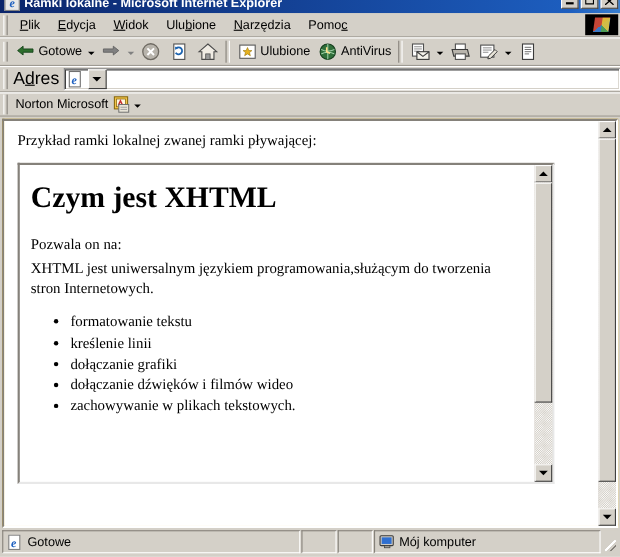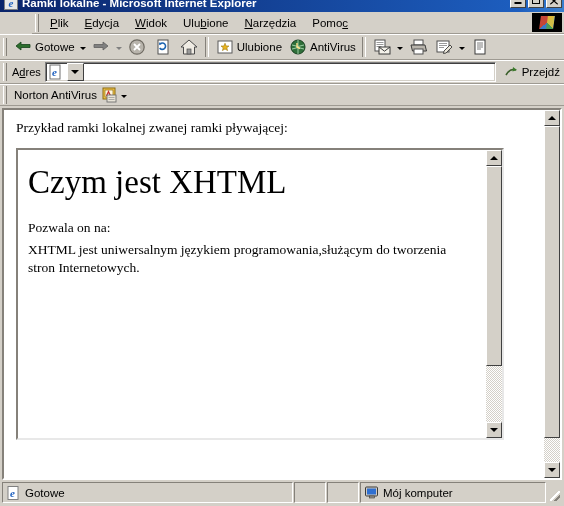--- a/index.html
+++ b/index.html
@@ -183,21 +183,21 @@
     flex: none;
   }
   .caret.dim { border-top-color: #808080; }
 
   
   .ico { width: 20px; height: 20px; position: relative; flex: none; }
   .ico svg { display: block; }
 
   
   .addressbar { top: 60px; height: 24px; }
-  .addr-label { font-size: 11px; padding: 0 4px 0 2px; white-space: nowrap; }
+  .addr-label { font-size: 16px; padding: 0 4px 0 2px; white-space: nowrap; }
   .addr-box {
     flex: 1;
     height: 20px;
     background: #fff;
     border: 1px solid;
     border-color: #808080 #fff #fff #808080;
     box-shadow: inset 1px 1px 0 #404040, inset -1px -1px 0 #d4d0c8;
     box-sizing: border-box;
     display: flex;
     align-items: center;
@@ -291,22 +291,22 @@
   .iframe-content {
     flex: 1;
     padding: 8px 10px 0 10px;
     overflow: hidden;
     box-sizing: border-box;
     font-family: "Liberation Serif", serif;
     color: #000;
   }
   .iframe-content h1 {
     font-family: "Liberation Serif", serif;
-    font-size: 33px;
-    font-weight: normal;
+    font-size: 27px;
+    font-weight: bold;
     margin: 6px 0 18px 0;
     letter-spacing: 0px;
   }
   .iframe-content p {
     font-size: 13.5px;
     margin: 0 0 4px 0;
     line-height: 1.32;
   }
   .iframe-content ul {
     margin: 12px 0 14px 0;
@@ -379,21 +379,21 @@
     box-sizing: border-box;
     display: flex;
     align-items: center;
     padding: 0 3px;
     margin-right: 1px;
     font-size: 11.5px;
     white-space: nowrap;
   }
   .sbp.main { flex: 1; }
   .sbp.blank { width: 32px; }
-  .sbp.zone { width: 186px; }
+  .sbp.zone { width: 206px; }
   .grip-res {
     width: 14px;
     position: relative;
     margin-left: 1px;
   }
   .grip-res i {
     position: absolute;
     right: 2px; bottom: 2px;
     width: 10px; height: 10px;
     background:
@@ -423,21 +423,21 @@
         <div class="winbtn close">
           <svg class="gl" width="8" height="7" viewBox="0 0 8 7">
               <path d="M0 0 L8 7 M8 0 L0 7" stroke="#000" stroke-width="1.2"></path>
             </svg>
         </div>
       </div>
     </div>
   </div>
 
   <div class="band menubar">
-    <div class="band-inner" style="border-top:0;margin-left:32px;">
+    <div class="band-inner" style="border-top:0;">
       <div class="grip"></div>
       <div class="menu-items">
         <div class="menu-item"><u>P</u>lik</div>
         <div class="menu-item"><u>E</u>dycja</div>
         <div class="menu-item"><u>W</u>idok</div>
         <div class="menu-item">Ulu<u>b</u>ione</div>
         <div class="menu-item"><u>N</u>arzędzia</div>
         <div class="menu-item">Pomo<u>c</u></div>
       </div>
     </div>
@@ -577,36 +577,27 @@
         <span class="addr-ico">
           <svg width="16" height="16" viewBox="0 0 16 16">
             <rect x="2" y="1" width="10" height="14" fill="#fff" stroke="#707070" stroke-width="1"></rect>
             <text x="6.5" y="12" font-family="Liberation Serif, serif" font-size="11" font-weight="bold" font-style="italic" fill="#1c5fc0" text-anchor="middle">e</text>
           </svg>
         </span>
         <span class="combo-arrow">
             <span class="c"></span>
           </span>
       </div>
-      <div class="go-btn">
-        <span class="ico" style="width:16px;height:16px">
-          <svg width="16" height="16" viewBox="0 0 16 16">
-            <path d="M2 11 q4 -7 10 -5" fill="none" stroke="#3a5f2a" stroke-width="1.6"></path>
-            <path d="M9 3 L13 6 L8.5 7.6 Z" fill="#3a7a2a"></path>
-          </svg>
-        </span>
-        <span class="tb-label">Przejdź</span>
-      </div>
     </div>
   </div>
 
   <div class="band nortonbar">
     <div class="band-inner">
       <div class="grip"></div>
-      <span class="nb-label">Norton AntiVirus</span>
+      <span class="nb-label">Norton Microsoft</span>
       <span class="ico" style="width:18px;height:18px">
         <svg width="18" height="18" viewBox="0 0 18 18">
           <rect x="2" y="2" width="12" height="11" fill="#f3c54a" stroke="#8a6a10" stroke-width="1"></rect>
           <rect x="4" y="4" width="8" height="7" fill="#fff8e0" stroke="#8a6a10" stroke-width="0.7"></rect>
           <path d="M5.5 10 L7.5 5.5 L9.5 10" fill="none" stroke="#c83030" stroke-width="1.3"></path>
           <rect x="6" y="9" width="9" height="7" fill="#e8e4d8" stroke="#707070" stroke-width="0.9"></rect>
           <path d="M7.5 11.5 h6 M7.5 13.5 h6" stroke="#9a9a9a" stroke-width="0.8"></path>
         </svg>
       </span>
       <div class="caret"></div>
@@ -616,20 +607,27 @@
   <div class="client">
     <div class="client-inner">
       <div class="page">
         <div class="page-intro">Przykład ramki lokalnej zwanej ramki pływającej:</div>
 
         <div class="iframe-box">
           <div class="iframe-content">
             <h1>Czym jest XHTML</h1>
             <p>Pozwala on na:</p>
             <p>XHTML jest uniwersalnym językiem programowania,służącym do tworzenia stron Internetowych.</p>
+            <ul>
+              <li>formatowanie tekstu</li>
+              <li>kreślenie linii</li>
+              <li>dołączanie grafiki</li>
+              <li>dołączanie dźwięków i filmów wideo</li>
+              <li>zachowywanie w plikach tekstowych.</li>
+            </ul>
           </div>
           <div class="vscroll">
             <div class="sb-btn up">
                 <span class="a"></span>
               </div>
             <div class="sb-track">
               <div class="sb-thumb" style="top:0; height:78%;"></div>
             </div>
             <div class="sb-btn down">
                 <span class="a"></span>

